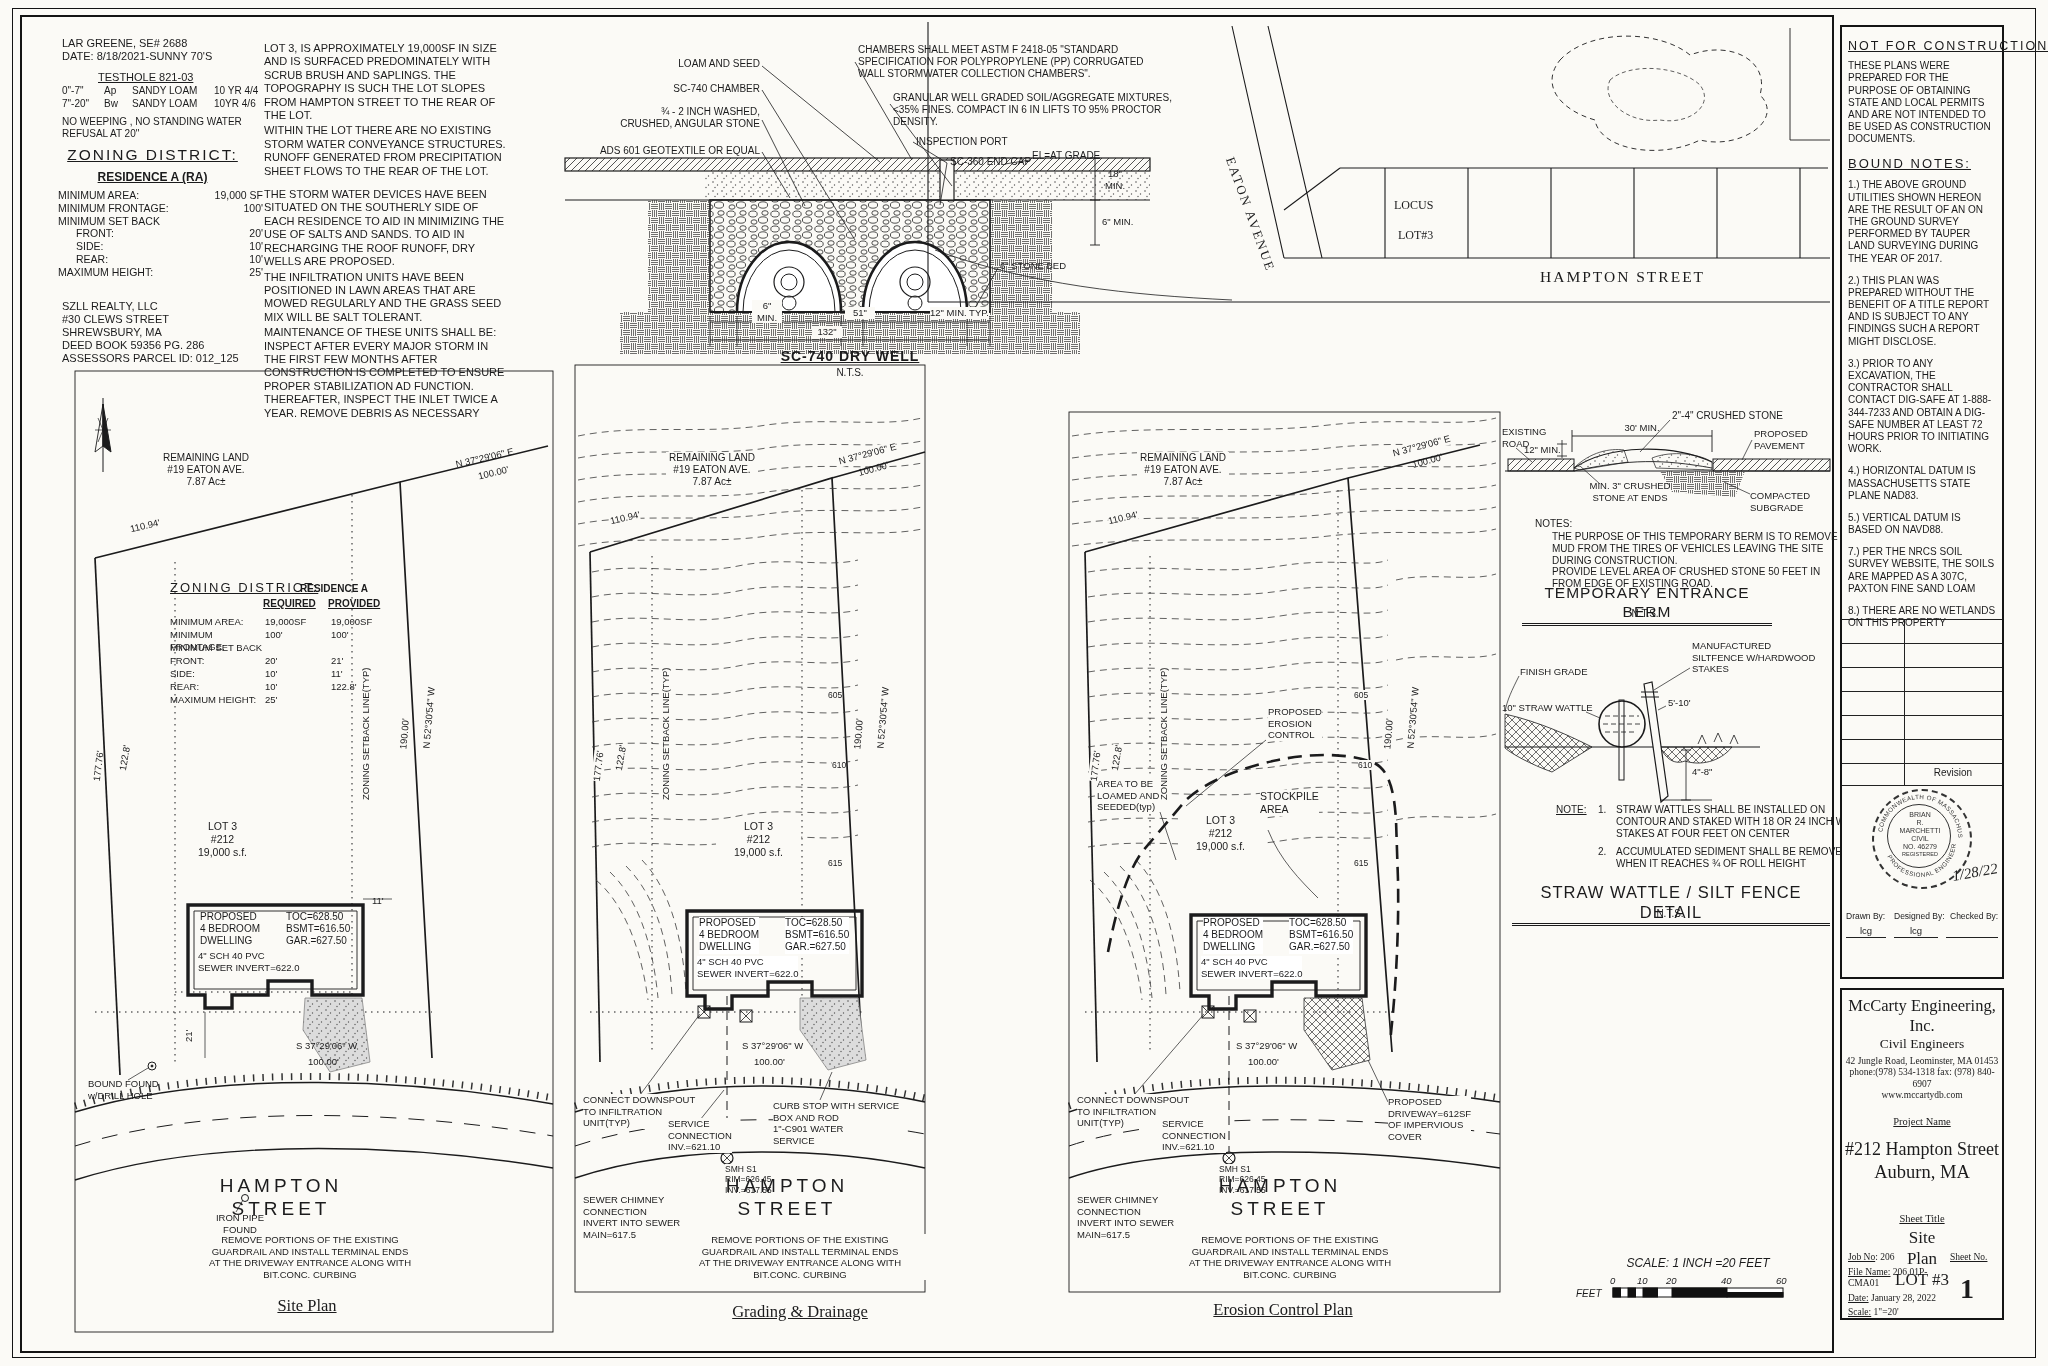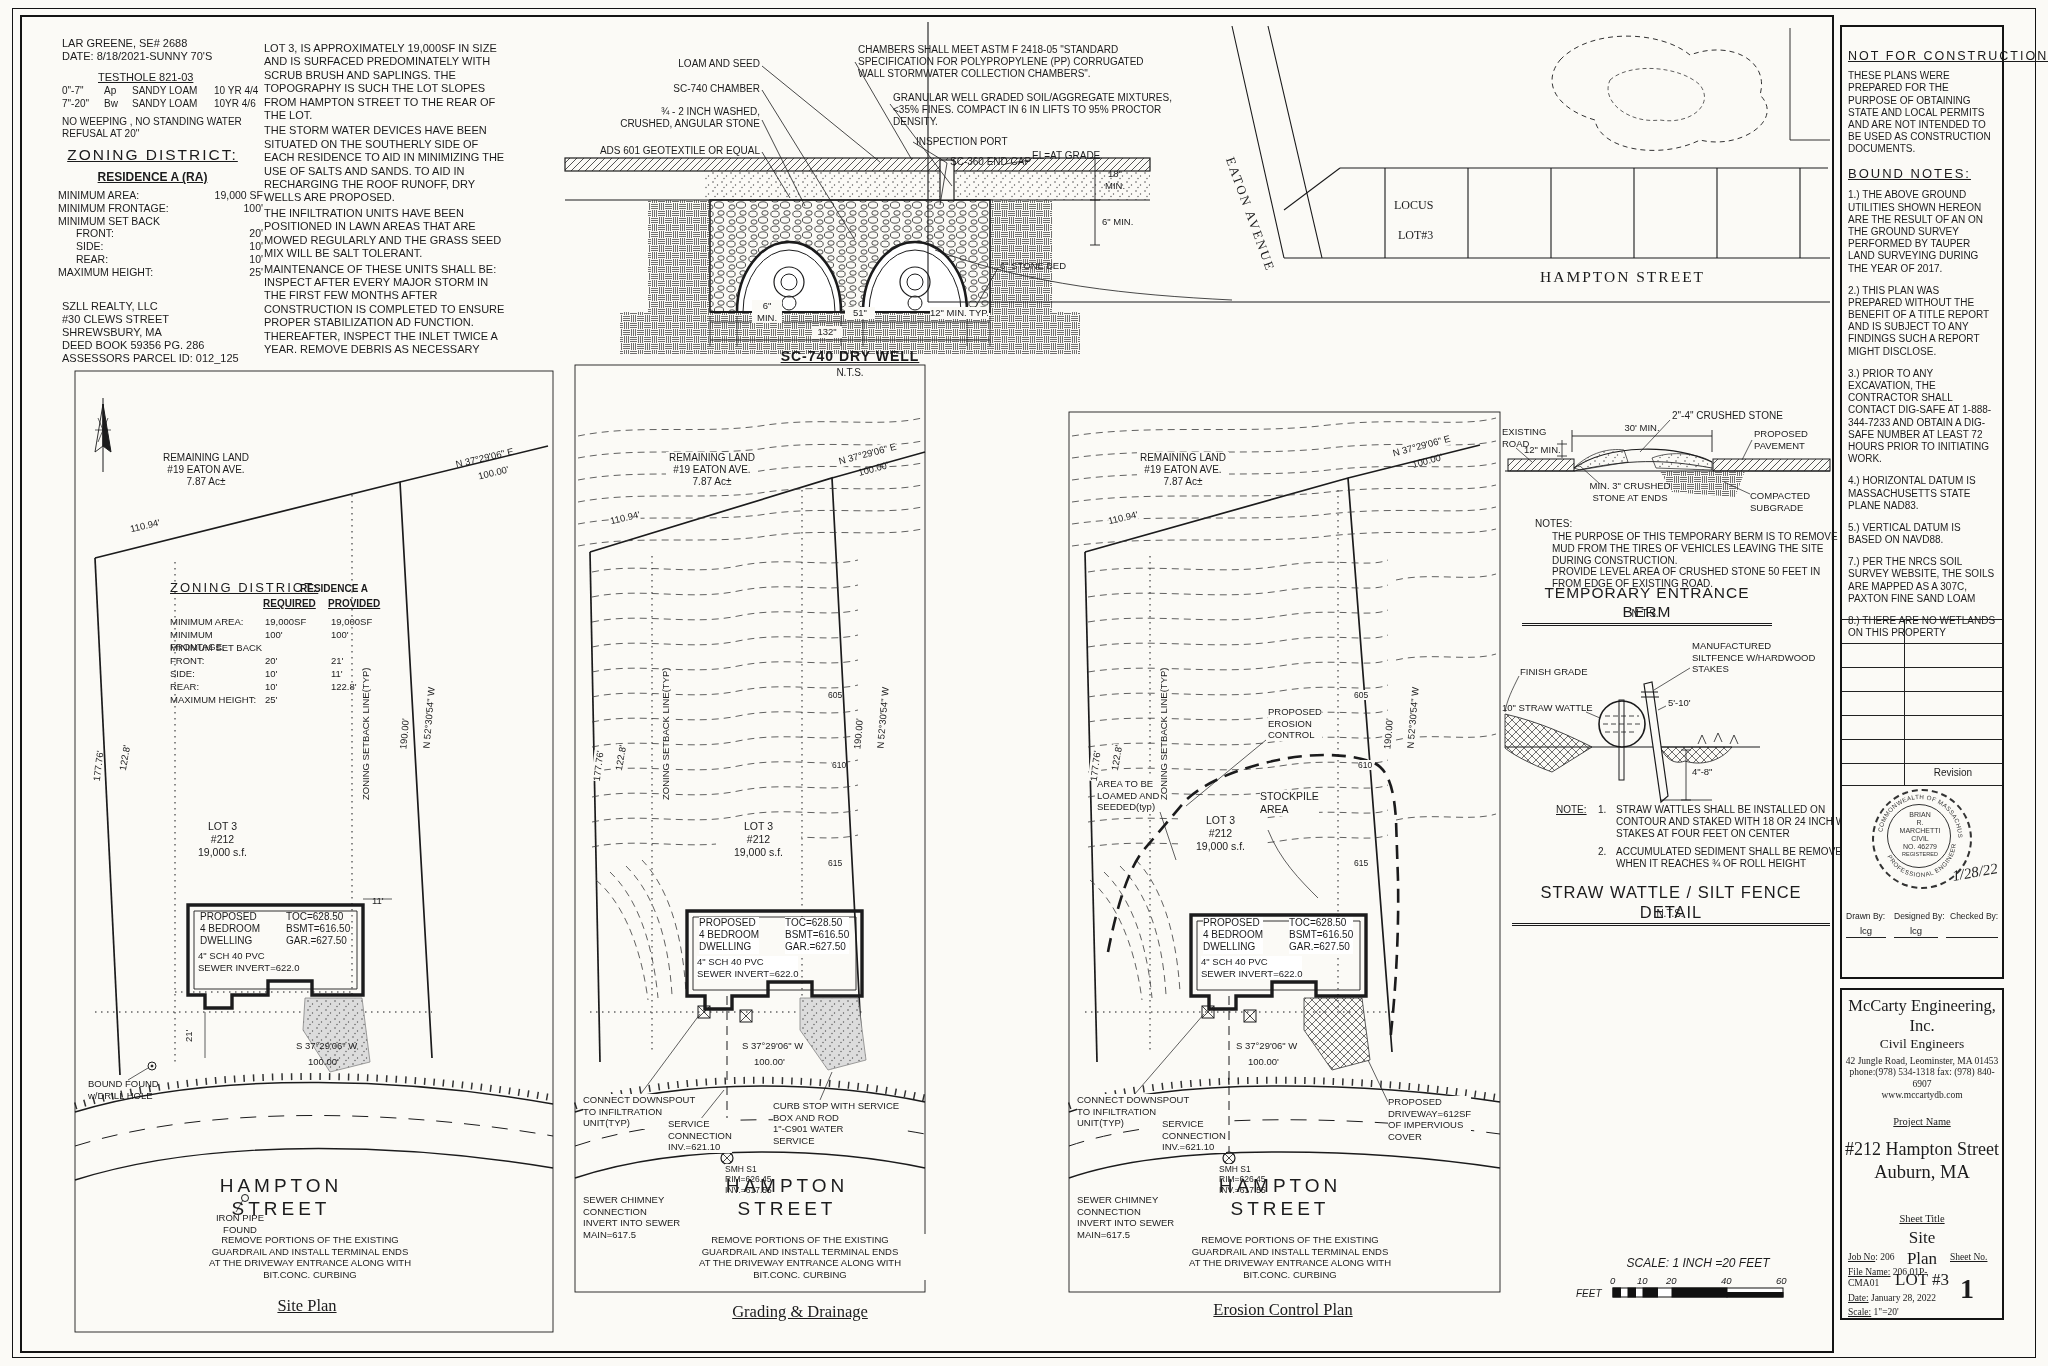--- a/index.html
+++ b/index.html
@@ -315,20 +315,21 @@
     <div class="row t f105" style="justify-content:space-between;"><span>MAXIMUM HEIGHT:</span><span>25'</span></div>
   </div>
   <div class="ab t f11" style="left:62px;top:300px;">SZLL REALTY, LLC</div>
   <div class="ab t f11" style="left:62px;top:313px;">#30 CLEWS STREET</div>
   <div class="ab t f11" style="left:62px;top:326px;">SHREWSBURY, MA</div>
   <div class="ab t f11" style="left:62px;top:339px;">DEED BOOK 59356 PG. 286</div>
   <div class="ab t f11" style="left:62px;top:352px;">ASSESSORS PARCEL ID: 012_125</div>
 
   <div class="ab" style="left:264px;top:42px;width:243px;">
     <p class="t f11" style="margin:0 0 2px 0;">LOT 3, IS APPROXIMATELY 19,000SF IN SIZE AND IS SURFACED PREDOMINATELY WITH SCRUB BRUSH AND SAPLINGS. THE TOPOGRAPHY IS SUCH THE LOT SLOPES FROM HAMPTON STREET TO THE REAR OF THE LOT.</p>
+    <p class="t f11" style="margin:0 0 10px 0;">WITHIN THE LOT THERE ARE NO EXISTING STORM WATER CONVEYANCE STRUCTURES. RUNOFF GENERATED FROM PRECIPITATION SHEET FLOWS TO THE REAR OF THE LOT.</p>
     <p class="t f11" style="margin:0 0 2px 0;">THE STORM WATER DEVICES HAVE BEEN SITUATED ON THE SOUTHERLY SIDE OF EACH RESIDENCE TO AID IN MINIMIZING THE USE OF SALTS AND SANDS. TO AID IN RECHARGING THE ROOF RUNOFF, DRY WELLS ARE PROPOSED.</p>
     <p class="t f11" style="margin:0 0 2px 0;">THE INFILTRATION UNITS HAVE BEEN POSITIONED IN LAWN AREAS THAT ARE MOWED REGULARLY AND THE GRASS SEED MIX WILL BE SALT TOLERANT.</p>
     <p class="t f11" style="margin:0;">MAINTENANCE OF THESE UNITS SHALL BE: INSPECT AFTER EVERY MAJOR STORM IN THE FIRST FEW MONTHS AFTER CONSTRUCTION IS COMPLETED TO ENSURE PROPER STABILIZATION AD FUNCTION. THEREAFTER, INSPECT THE INLET TWICE A YEAR. REMOVE DEBRIS AS NECESSARY</p>
   </div>
 
   <div class="ab t f10 ra" style="left:640px;top:58px;width:120px;">LOAM AND SEED</div>
   <div class="ab t f10 ra" style="left:630px;top:83px;width:130px;">SC-740 CHAMBER</div>
   <div class="ab t f10 ra" style="left:600px;top:106px;width:160px;">¾ - 2 INCH WASHED,
 CRUSHED, ANGULAR STONE</div>
   <div class="ab t f10 ra" style="left:560px;top:145px;width:200px;">ADS 601 GEOTEXTILE OR EQUAL</div>
@@ -558,21 +559,21 @@
 
   <div class="ab t f12 it ctr" style="left:1608px;top:1256px;width:180px;">SCALE: 1 INCH =20 FEET</div>
   <div class="ab t f10 it" style="left:1576px;top:1288px;">FEET</div>
   <div class="ab t f9 it" style="left:1610px;top:1275px;">0</div>
   <div class="ab t f9 it" style="left:1637px;top:1275px;">10</div>
   <div class="ab t f9 it" style="left:1666px;top:1275px;">20</div>
   <div class="ab t f9 it" style="left:1721px;top:1275px;">40</div>
   <div class="ab t f9 it" style="left:1776px;top:1275px;">60</div>
 
   <div class="ab frame" style="left:1840px;top:25px;width:160px;height:950px;background:#fbfaf6;">
-    <div style="position:relative;padding:22px 6px;">
+    <div style="position:relative;padding:12px 6px;">
       <div class="t f13 u ls2" style="white-space:nowrap;font-size:12.5px;">NOT FOR CONSTRUCTION</div>
       <p class="t f10 note" style="margin-top:6px;">THESE PLANS WERE PREPARED FOR THE PURPOSE OF OBTAINING STATE AND LOCAL PERMITS AND ARE NOT INTENDED TO BE USED AS CONSTRUCTION DOCUMENTS.</p>
       <div class="t f13 u ls2" style="margin:4px 0 8px 0;">BOUND NOTES:</div>
       <p class="t f10 note">1.) THE ABOVE GROUND UTILITIES SHOWN HEREON ARE THE RESULT OF AN ON THE GROUND SURVEY PERFORMED BY TAUPER LAND SURVEYING DURING THE YEAR OF 2017.</p>
       <p class="t f10 note">2.) THIS PLAN WAS PREPARED WITHOUT THE BENEFIT OF A TITLE REPORT AND IS SUBJECT TO ANY FINDINGS SUCH A REPORT MIGHT DISCLOSE.</p>
       <p class="t f10 note">3.) PRIOR TO ANY EXCAVATION, THE CONTRACTOR SHALL CONTACT DIG-SAFE AT 1-888-344-7233 AND OBTAIN A DIG-SAFE NUMBER AT LEAST 72 HOURS PRIOR TO INITIATING WORK.</p>
       <p class="t f10 note">4.) HORIZONTAL DATUM IS MASSACHUSETTS STATE PLANE NAD83.</p>
       <p class="t f10 note">5.) VERTICAL DATUM IS BASED ON NAVD88.</p>
       <p class="t f10 note">7.) PER THE NRCS SOIL SURVEY WEBSITE, THE SOILS ARE MAPPED AS A 307C, PAXTON FINE SAND LOAM</p>
       <p class="t f10 note">8.) THERE ARE NO WETLANDS ON THIS PROPERTY</p>

